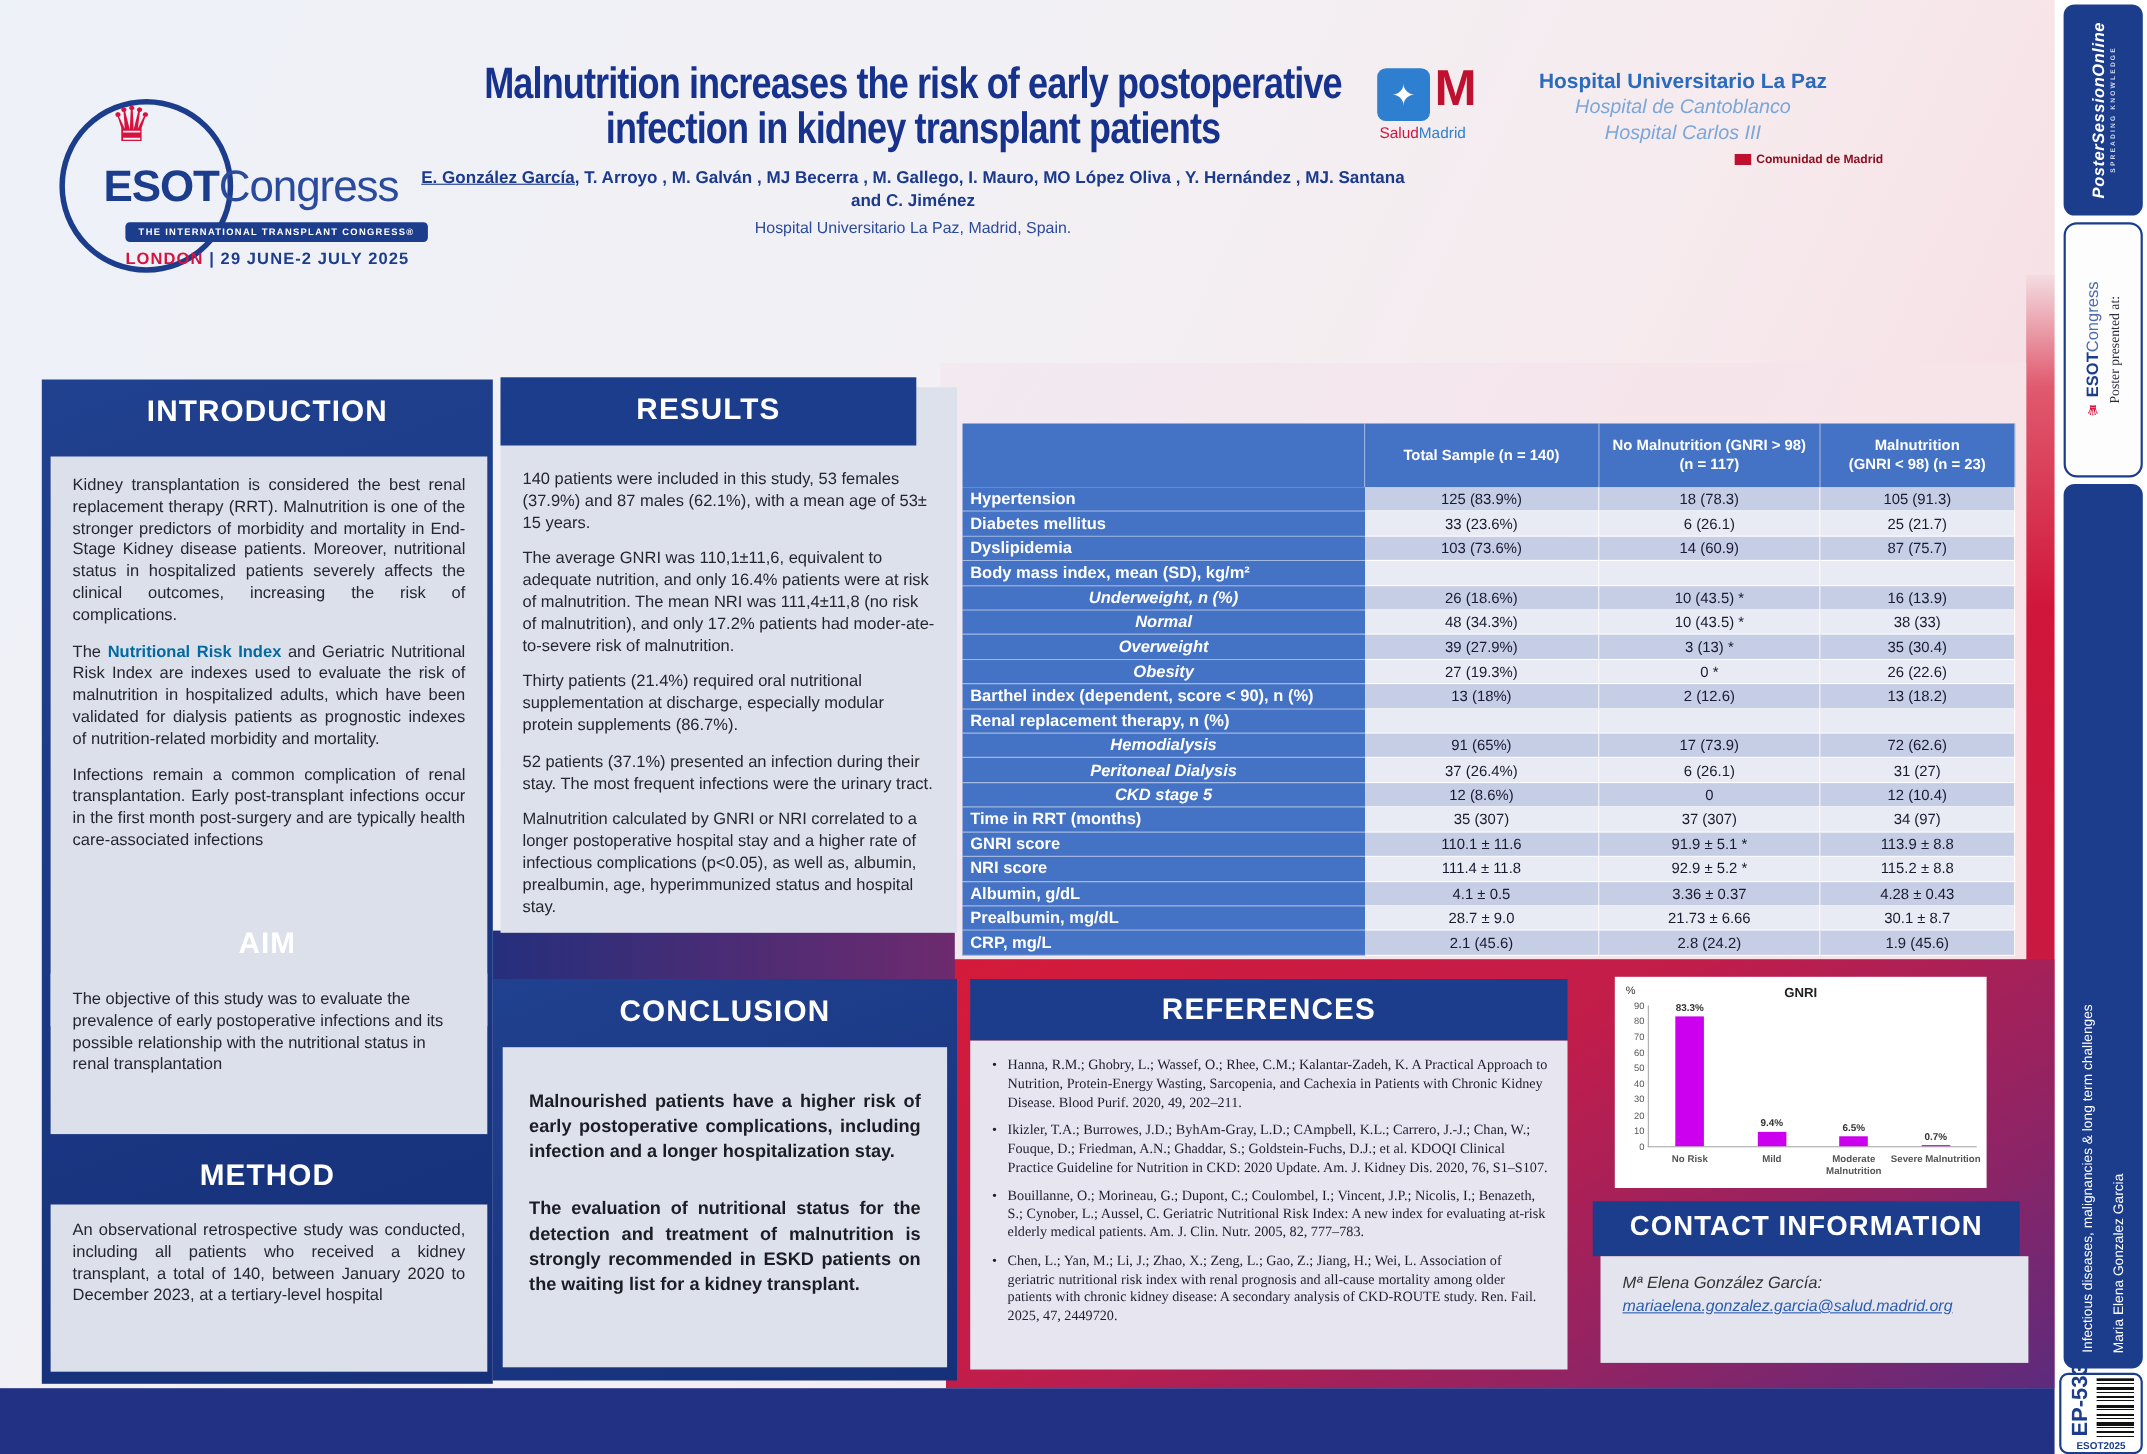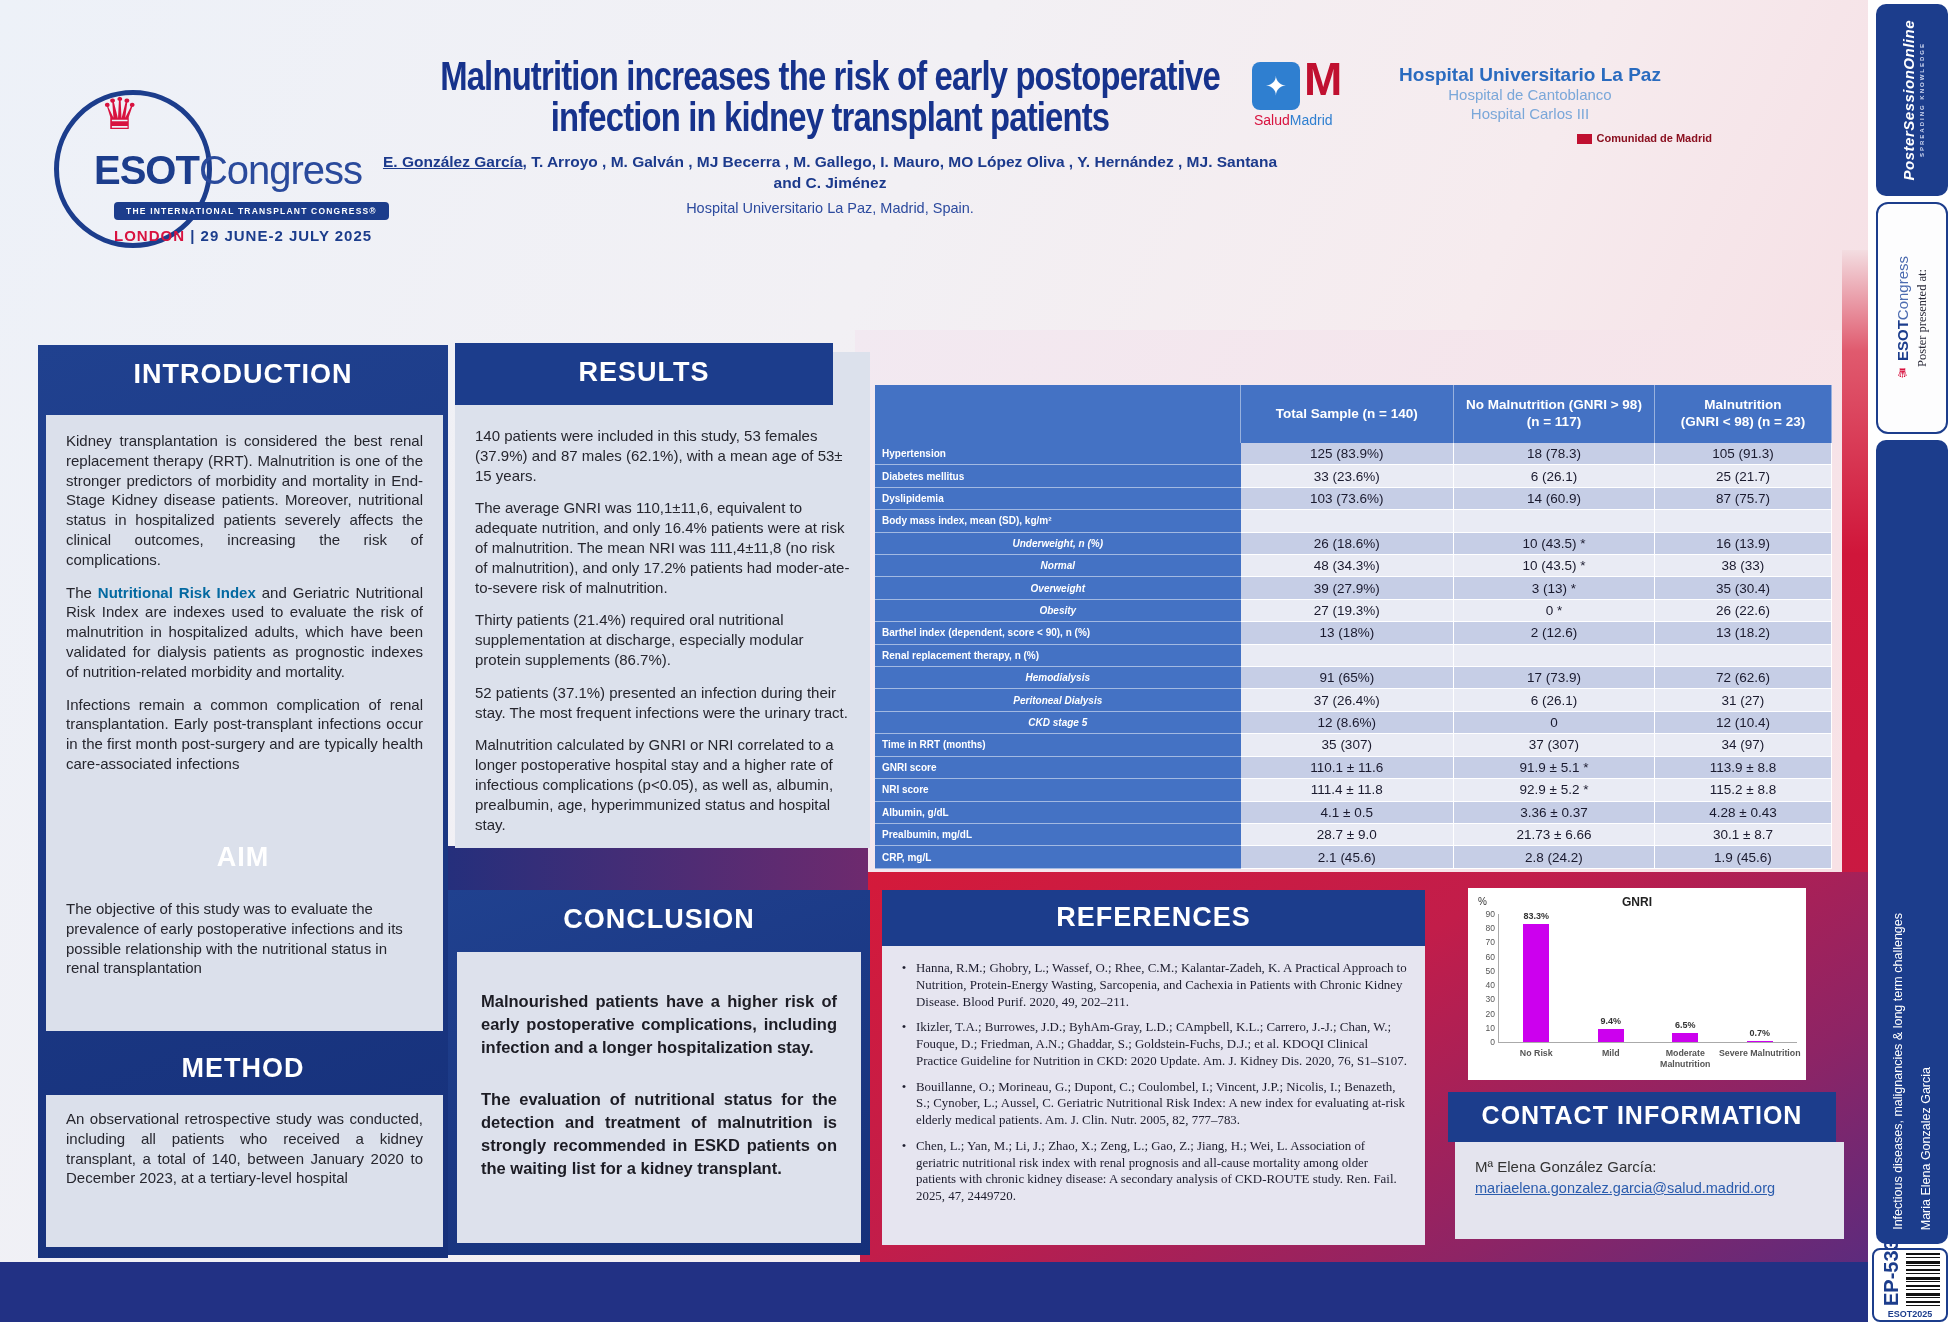--- a/index.html
+++ b/index.html
@@ -36,21 +36,21 @@
   #affiliation{left:320px;top:200px;width:1020px;text-align:center;color:#2c4a9e;font-size:14.5px;}
   #salud-logo{left:1252px;top:62px;width:110px;height:70px;}
   #salud-cross{position:absolute;left:0;top:0;width:48px;height:48px;background:#2f7fd0;border-radius:8px;
     color:#fff;font-size:26px;text-align:center;line-height:48px;}
   #salud-m{position:absolute;left:52px;top:-6px;font-size:46px;font-weight:800;color:#c01030;line-height:1;}
   #salud-text{position:absolute;left:2px;top:50px;font-size:14px;white-space:nowrap;}
   #salud-text .r{color:#d8123f;}
   #salud-text .b{color:#2f7fd0;}
   #hospital-block{left:1342px;top:64px;width:376px;text-align:center;}
   #hosp1{font-size:19px;font-weight:700;color:#2a6bbf;}
-  #hosp2,#hosp3{font-size:15px;color:#7aa7d9;line-height:1.25;}
+  #hosp2,#hosp3{font-size:18px;color:#7aa7d9;line-height:1.25;font-style:italic;}
   #community{margin-top:8px;text-align:right;font-size:11px;font-weight:700;color:#8b1020;padding-right:6px;}
   #community .flag{display:inline-block;width:15px;height:10px;background:#c01030;margin-right:5px;vertical-align:middle;}
   
   .navy-col{background:linear-gradient(160deg,#20418f,#16307a);}
   .sec-title{position:absolute;left:0;right:0;text-align:center;color:#fff;font-weight:800;
     font-size:27px;letter-spacing:1px;}
   .light-box{position:absolute;background:#dbe0eb;}
   .body-text{font-size:15px;line-height:1.32;color:#26262e;}
   .body-text p{margin:0 0 13px 0;}
   .just p{text-align:justify;}
@@ -67,21 +67,21 @@
   #results-panel{left:455px;top:352px;width:415px;height:496px;background:#dce1ec;overflow:hidden;}
   #results-body{position:absolute;top:62px;left:0;right:0;padding:12px 20px;}
   #results-title-box{left:455px;top:343px;width:378px;height:62px;background:#1c3d8c;}
   #results-title-box .sec-title{top:14px;}
   
   #ktable{left:875px;top:385px;width:957px;height:341px;display:grid;
     grid-template-columns:38.2% 22.3% 21% 18.5%;grid-template-rows:58px;grid-auto-rows:22.42px;}
   #ktable .th{background:#4472c4;color:#fff;font-weight:700;font-size:13.5px;line-height:1.25;
     display:flex;align-items:center;justify-content:center;text-align:center;white-space:pre-line;
     border-right:1px solid rgba(255,255,255,.45);}
-  #ktable .tl{background:#4472c4;color:#fff;font-weight:700;font-size:10px;display:flex;align-items:center;
+  #ktable .tl{background:#4472c4;color:#fff;font-weight:700;font-size:15px;display:flex;align-items:center;
     padding-left:7px;border-bottom:1px solid rgba(255,255,255,.5);box-sizing:border-box;}
   #ktable .tl.sub{font-style:italic;font-weight:600;justify-content:center;padding-left:0;}
   #ktable .td{font-size:13.5px;color:#1a1a2e;display:flex;align-items:center;justify-content:center;
     border-bottom:1px solid #fff;border-right:1px solid #fff;box-sizing:border-box;}
   #ktable .dark{background:#c6cee6;}
   #ktable .light{background:#e9ebf4;}
   
   #col-conc{left:448px;top:890px;width:422px;height:365px;}
   #conc-title{top:14px;}
   #conc-body{top:62px;left:9px;right:9px;bottom:12px;padding:38px 24px;box-sizing:border-box;background:#dde1ec;}
@@ -103,21 +103,21 @@
     border-left:1px solid #aaa;border-bottom:1px solid #aaa;}
   .ytick{position:absolute;right:100%;margin-right:4px;font-size:8.5px;color:#555;transform:translateY(50%);}
   .bar{position:absolute;bottom:0;width:26px;background:#cc00ee;}
   .bar-label{position:absolute;font-size:9px;font-weight:700;color:#333;transform:translateX(-50%);}
   .cat{position:absolute;top:100%;margin-top:6px;width:100px;transform:translateX(-50%);
     text-align:center;font-size:8.8px;font-weight:700;color:#555;white-space:pre-line;line-height:1.25;}
   
   #contact-title-box{left:1448px;top:1092px;width:388px;height:50px;background:#1c3d8c;}
   #contact-title-box .sec-title{top:9px;font-size:25px;}
   #contact-body{left:1455px;top:1142px;width:389px;height:97px;background:#e4e4ee;
-    padding:16px 0 0 20px;box-sizing:border-box;}
+    padding:16px 0 0 20px;box-sizing:border-box;font-style:italic;}
   #contact-name{font-size:15px;color:#333;}
   #contact-email{display:inline-block;margin-top:5px;font-size:14.5px;color:#2b5cad;text-decoration:underline;cursor:pointer;}
   
   #side-rail{position:absolute;left:1868px;top:0;width:84px;height:1322px;background:#fff;}
   .vtext{writing-mode:vertical-rl;transform:rotate(180deg);white-space:nowrap;}
   #badge-psonline{position:absolute;left:8px;top:4px;width:72px;height:192px;background:#1c3d8c;border-radius:10px;
     display:flex;flex-direction:row;align-items:center;justify-content:center;gap:2px;}
   #ps-brand{color:#fff;font-size:15px;font-weight:800;font-style:italic;letter-spacing:.5px;}
   #ps-tag{color:#cfd8f0;font-size:6px;font-weight:700;letter-spacing:2px;}
   #badge-presented{position:absolute;left:8px;top:202px;width:72px;height:232px;background:#fdfdfe;

